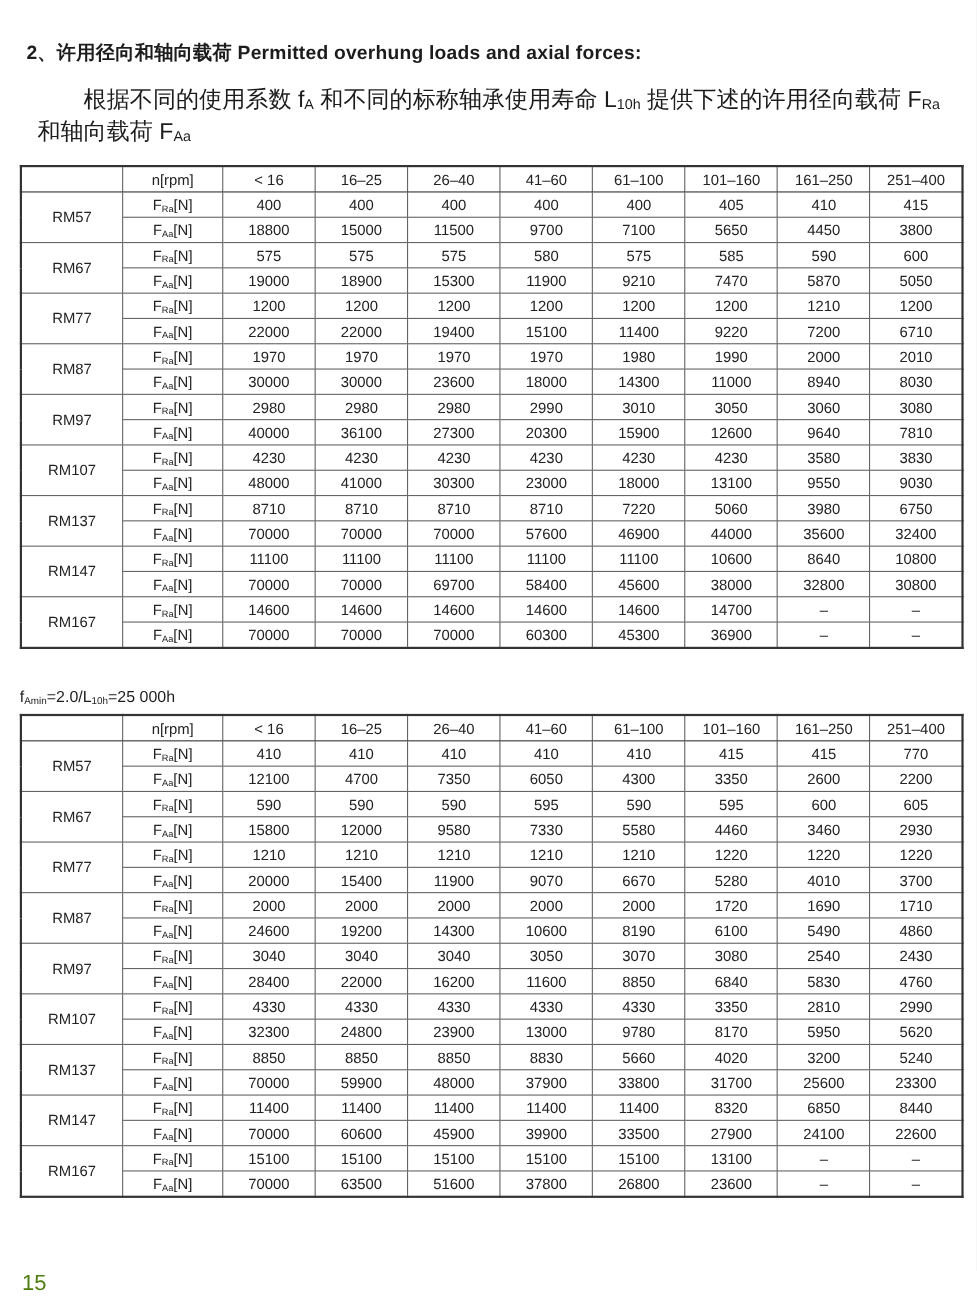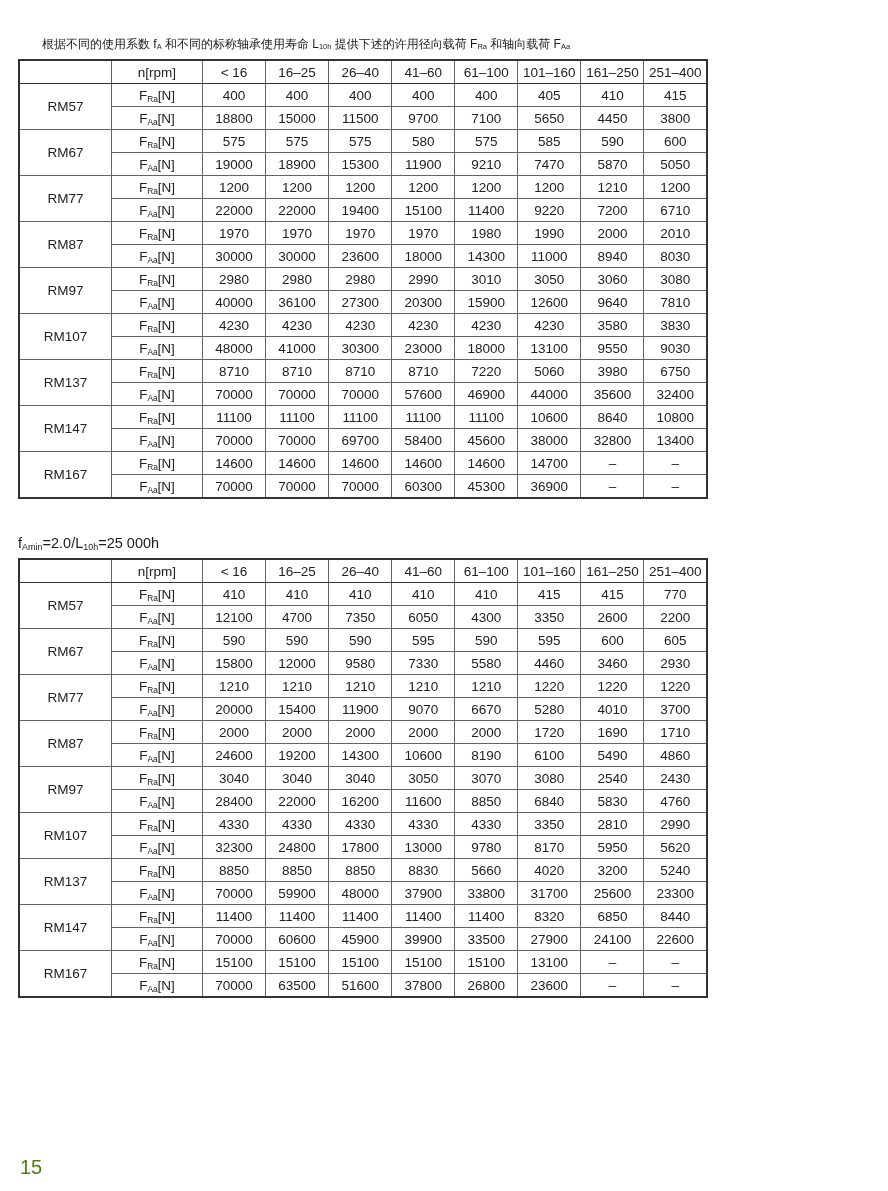--- a/index.html
+++ b/index.html
@@ -2,44 +2,45 @@
 <html><head>
 <meta charset="utf-8">
 <style>
   html,body{margin:0;padding:0;background:#e8e8e8;}
   .page{
     position:relative;width:888px;height:1191px;background:#ffffff;
     font-family:"Liberation Sans","DejaVu Sans",sans-serif;color:#1c1c1c;
     box-sizing:border-box;padding:30px 12px 0 18px;overflow:hidden;
   }
   .title{font-size:17.5px;font-weight:700;margin:6px 0 15px 6px;letter-spacing:.2px;}
-  .intro{font-size:12px;line-height:29px;margin:0;}
+  .intro{font-size:21px;line-height:29px;margin:16px;}
   .indent{text-indent:2em;}
   sub{font-size:.62em;line-height:0;vertical-align:-0.18em;letter-spacing:0;}
   .tbl-caption{font-size:14.5px;margin:0 0 7px 0;}
   .cap1{margin-top:32px;}
   .cap2{margin-top:36px;}
   table.data-table{
-    border-collapse:collapse;table-layout:fixed;width:690px;
+    border-collapse:collapse;table-layout:fixed;width:858px;
     font-size:13.5px;color:#222;border:2px solid #333;
   }
   table.data-table td{
     border:1px solid #646464;text-align:center;height:22px;
     padding:0 2px;overflow:hidden;white-space:nowrap;
   }
   table.data-table thead td{border-bottom:1.6px solid #333;}
   table.data-table tr.grp td{border-top:1.6px solid #333;}
   .model-col{width:87px;}
   .label-col{width:86px;}
   .page-number{position:absolute;left:20px;bottom:12px;font-size:20px;color:#4d7c0f;}
 </style>
 </head>
 <body>
 
 <div class="page">
+  <h1 class="title">2、许用径向和轴向载荷  Permitted overhung loads and axial forces:</h1>
 
   <p class="intro indent"><span>根据不同的使用系数 f</span><sub>A</sub><span> 和不同的标称轴承使用寿命 L</span><sub>10h</sub><span> 提供下述的许用径向载荷 F</span><sub>Ra</sub><span> 和轴向载荷 F</span><sub>Aa</sub></p>
 
   <table class="data-table" data-table="0">
       <thead>
         <tr>
           <td class="model-col"></td>
           <td class="label-col">n[rpm]</td>
           <td>&lt; 16</td>
           <td>16–25</td>
@@ -227,21 +228,21 @@
         </tr>
         <tr>
           <td class="label-col"><span>F</span><sub>Aa</sub><span>[N]</span></td>
           <td>70000</td>
           <td>70000</td>
           <td>69700</td>
           <td>58400</td>
           <td>45600</td>
           <td>38000</td>
           <td>32800</td>
-          <td>13400</td>
+          <td>30800</td>
         </tr>
         <tr class="grp">
           <td class="model-col" rowspan="2">RM167</td>
           <td class="label-col"><span>F</span><sub>Ra</sub><span>[N]</span></td>
           <td>14600</td>
           <td>14600</td>
           <td>14600</td>
           <td>14600</td>
           <td>14600</td>
           <td>14700</td>
@@ -403,21 +404,21 @@
           <td>4330</td>
           <td>4330</td>
           <td>3350</td>
           <td>2810</td>
           <td>2990</td>
         </tr>
         <tr>
           <td class="label-col"><span>F</span><sub>Aa</sub><span>[N]</span></td>
           <td>32300</td>
           <td>24800</td>
-          <td>17800</td>
+          <td>23900</td>
           <td>13000</td>
           <td>9780</td>
           <td>8170</td>
           <td>5950</td>
           <td>5620</td>
         </tr>
         <tr class="grp">
           <td class="model-col" rowspan="2">RM137</td>
           <td class="label-col"><span>F</span><sub>Ra</sub><span>[N]</span></td>
           <td>8850</td>

